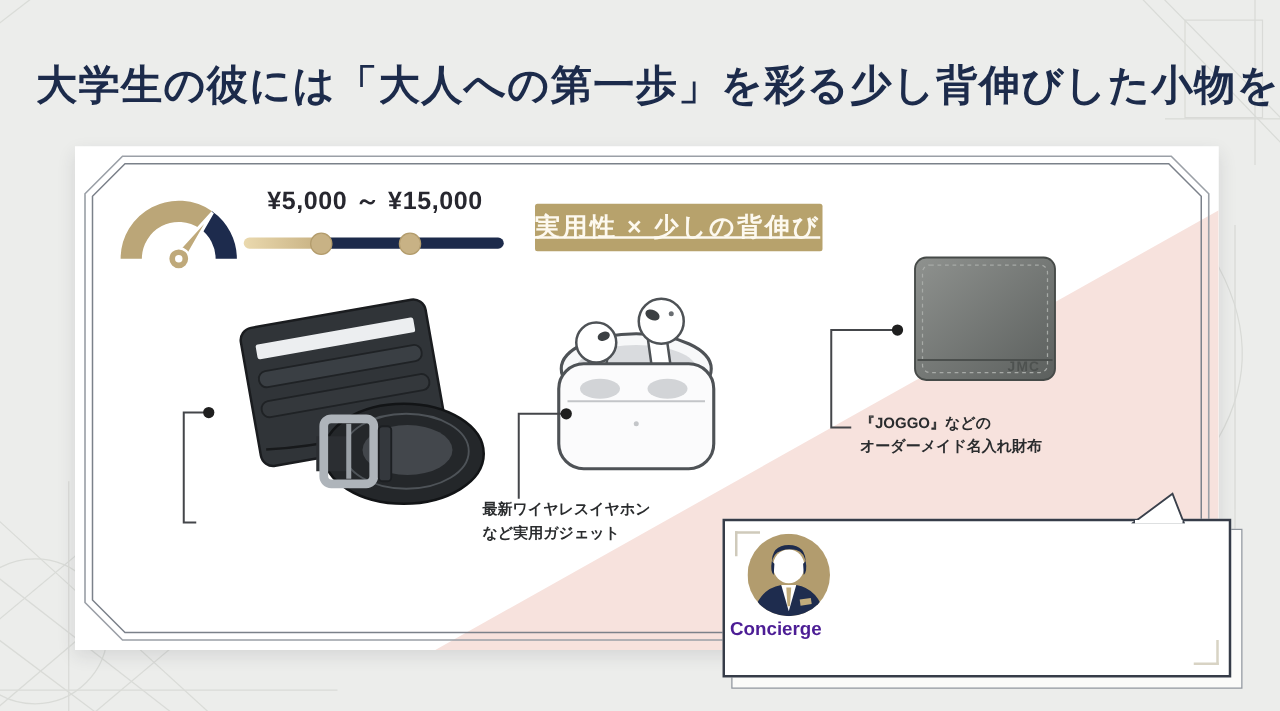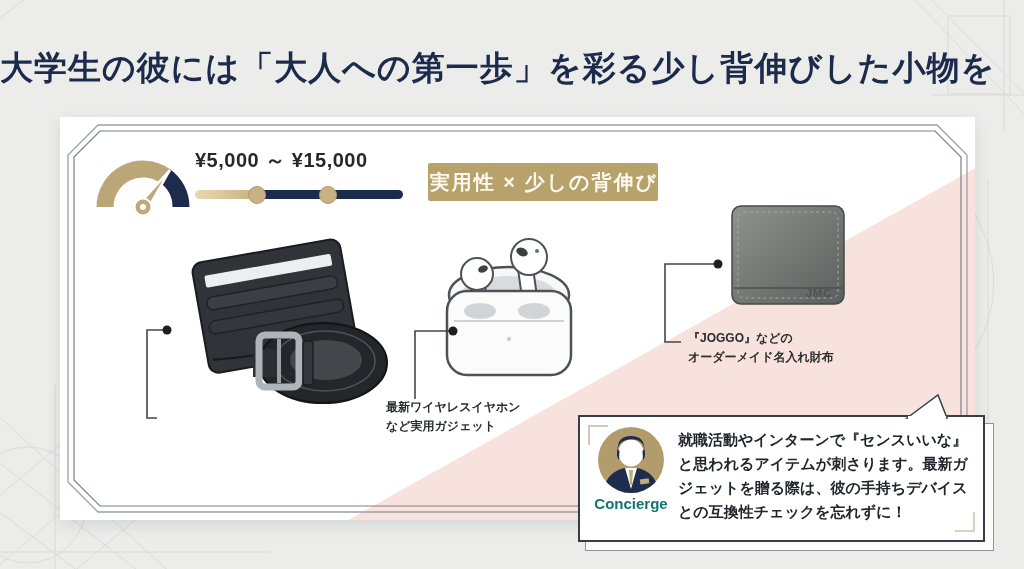--- a/index.html
+++ b/index.html
@@ -5,45 +5,45 @@
   html,body{margin:0;padding:0;}
   .stage{position:relative;width:1024px;height:569px;overflow:hidden;
          background:#ecedeb;font-family:"Liberation Sans","DejaVu Sans",sans-serif;}
   .abs{position:absolute;}
   svg{display:block;}
 
   
   #sketch{left:0;top:0;z-index:0;}
 
   
-  .title{left:0;top:46px;width:1024px;text-align:left;z-index:1;
+  .title{left:0;top:46px;width:1024px;text-align:right;z-index:1;
          font-family:"Liberation Serif","DejaVu Serif",serif;
          font-size:33px;font-weight:700;letter-spacing:1px;color:#1c2b4b;}
 
   
   .card{left:60px;top:117px;width:915px;height:403px;background:#ffffff;z-index:2;
         box-shadow:0 5px 14px rgba(40,45,60,.12);}
   .pink{left:0;top:0;width:915px;height:403px;background:#f7e2dd;
         clip-path:polygon(100% 12.7%,100% 100%,31.5% 100%);}
   .frame{left:0;top:0;}
 
   
   .gauge{left:33px;top:22px;}
-  .price{left:135px;top:30px;width:210px;
+  .price{left:135px;top:30px;width:210px;text-align:center;
          font-size:20px;font-weight:700;letter-spacing:.5px;color:#27272f;}
   .slider{left:135px;top:69px;width:208px;height:18px;}
   .trk-low{left:0;top:4px;width:68px;height:9px;border-radius:5px 0 0 5px;
            background:linear-gradient(90deg,#ead9ae,#c4ad7e);}
   .trk-high{left:62px;top:4px;width:146px;height:9px;border-radius:0 5px 5px 0;background:#1c2a4b;}
   .knob{top:0;width:18px;height:18px;border-radius:50%;background:#c8b285;border:1px solid #b39c6c;box-sizing:border-box;}
   .knob.min{left:53px;} .knob.max{left:124px;}
 
   
-  .badge{left:368px;top:46px;width:230px;height:38px;line-height:38px;text-align:right;
-         background:#b7a26c;color:#fdf9ef;font-size:20px;font-weight:700;letter-spacing:2px;border-radius:2px;}
+  .badge{left:368px;top:46px;width:230px;height:38px;line-height:38px;text-align:left;
+         background:#b7a26c;color:#fdf9ef;font-size:20px;font-weight:700;letter-spacing:2px;border-radius:2px;text-decoration:underline;}
 
   
   .art-left{left:95px;top:112px;}
   .art-mid{left:362px;top:100px;}
   .art-right{left:662px;top:83px;}
   .connectors{left:0;top:0;}
 
   
   .item-label{font-size:12px;font-weight:700;color:#2a2c2e;line-height:1.55;white-space:pre-line;}
   .lbl-left{left:101px;top:279px;}
@@ -53,22 +53,22 @@
   
   .callout-shadow{left:585px;top:423px;width:407px;height:126px;background:#fbfbf9;
                   border:1px solid #8e949c;z-index:3;}
   .callout{left:578px;top:415px;width:407px;height:127px;background:#ffffff;
            border:2px solid #363c48;box-sizing:border-box;z-index:4;}
   .tail{left:905px;top:392px;z-index:5;}
   .bracket{width:18px;height:18px;z-index:5;}
   .bracket.tl{left:8px;top:8px;border-left:2px solid #cfcabb;border-top:2px solid #cfcabb;}
   .bracket.br{right:8px;bottom:8px;border-right:2px solid #d8d3c4;border-bottom:2px solid #d8d3c4;}
   .avatar{left:18px;top:10px;}
-  .concierge-name{left:4px;top:78px;width:94px;text-align:center;
-                  font-size:15px;font-weight:700;color:#0f766e;}
+  .concierge-name{left:4px;top:78px;width:94px;
+                  font-size:15px;font-weight:700;color:#4c1d95;}
   .concierge-msg{left:98px;top:11px;width:298px;font-size:15px;font-weight:600;
                  line-height:1.6;color:#22252b;}
 </style>
 </head>
 <body>
 
 <div class="stage">
 
   <svg id="sketch" class="abs" width="1024" height="569" viewBox="0 0 1024 569">
     <g fill="none" stroke="#d7d9d5" stroke-width="1" opacity="0.9">
@@ -213,16 +213,15 @@
         <path d="M27,41 L33,62 L39,41 Z" fill="#ffffff"></path>
         <path d="M31,43 L35,43 L34,58 L32,58 Z" fill="#c2ac7b"></path>
         <rect x="42" y="52" width="9" height="5" fill="#c2ac7b" transform="rotate(-8 46 54)"></rect>
         <ellipse cx="33" cy="26" rx="12.5" ry="13.5" fill="#ffffff"></ellipse>
         <path d="M19.5,24 Q19,9 33,9 Q47,9 46.5,24 Q46,15 39,13 Q33,11.5 27,13.5 Q20,15.5 19.5,24 Z" fill="#1d2b4d"></path>
         <path d="M19.5,22 Q18,30 21,33 L21.5,24 Z" fill="#1d2b4d"></path>
         <path d="M46.5,22 Q48,30 45,33 L44.5,24 Z" fill="#1d2b4d"></path>
       </g>
     </svg>
     <div class="abs concierge-name">Concierge</div>
-    <div class="abs concierge-msg">就職活動やインターンで『センスいいな』と思われるアイテムが刺さります。最新ガジェットを贈る際は、彼の手持ちデバイスとの互換性チェックを忘れずに！</div>
   </div>
 
 </div>
 
 </body></html>

